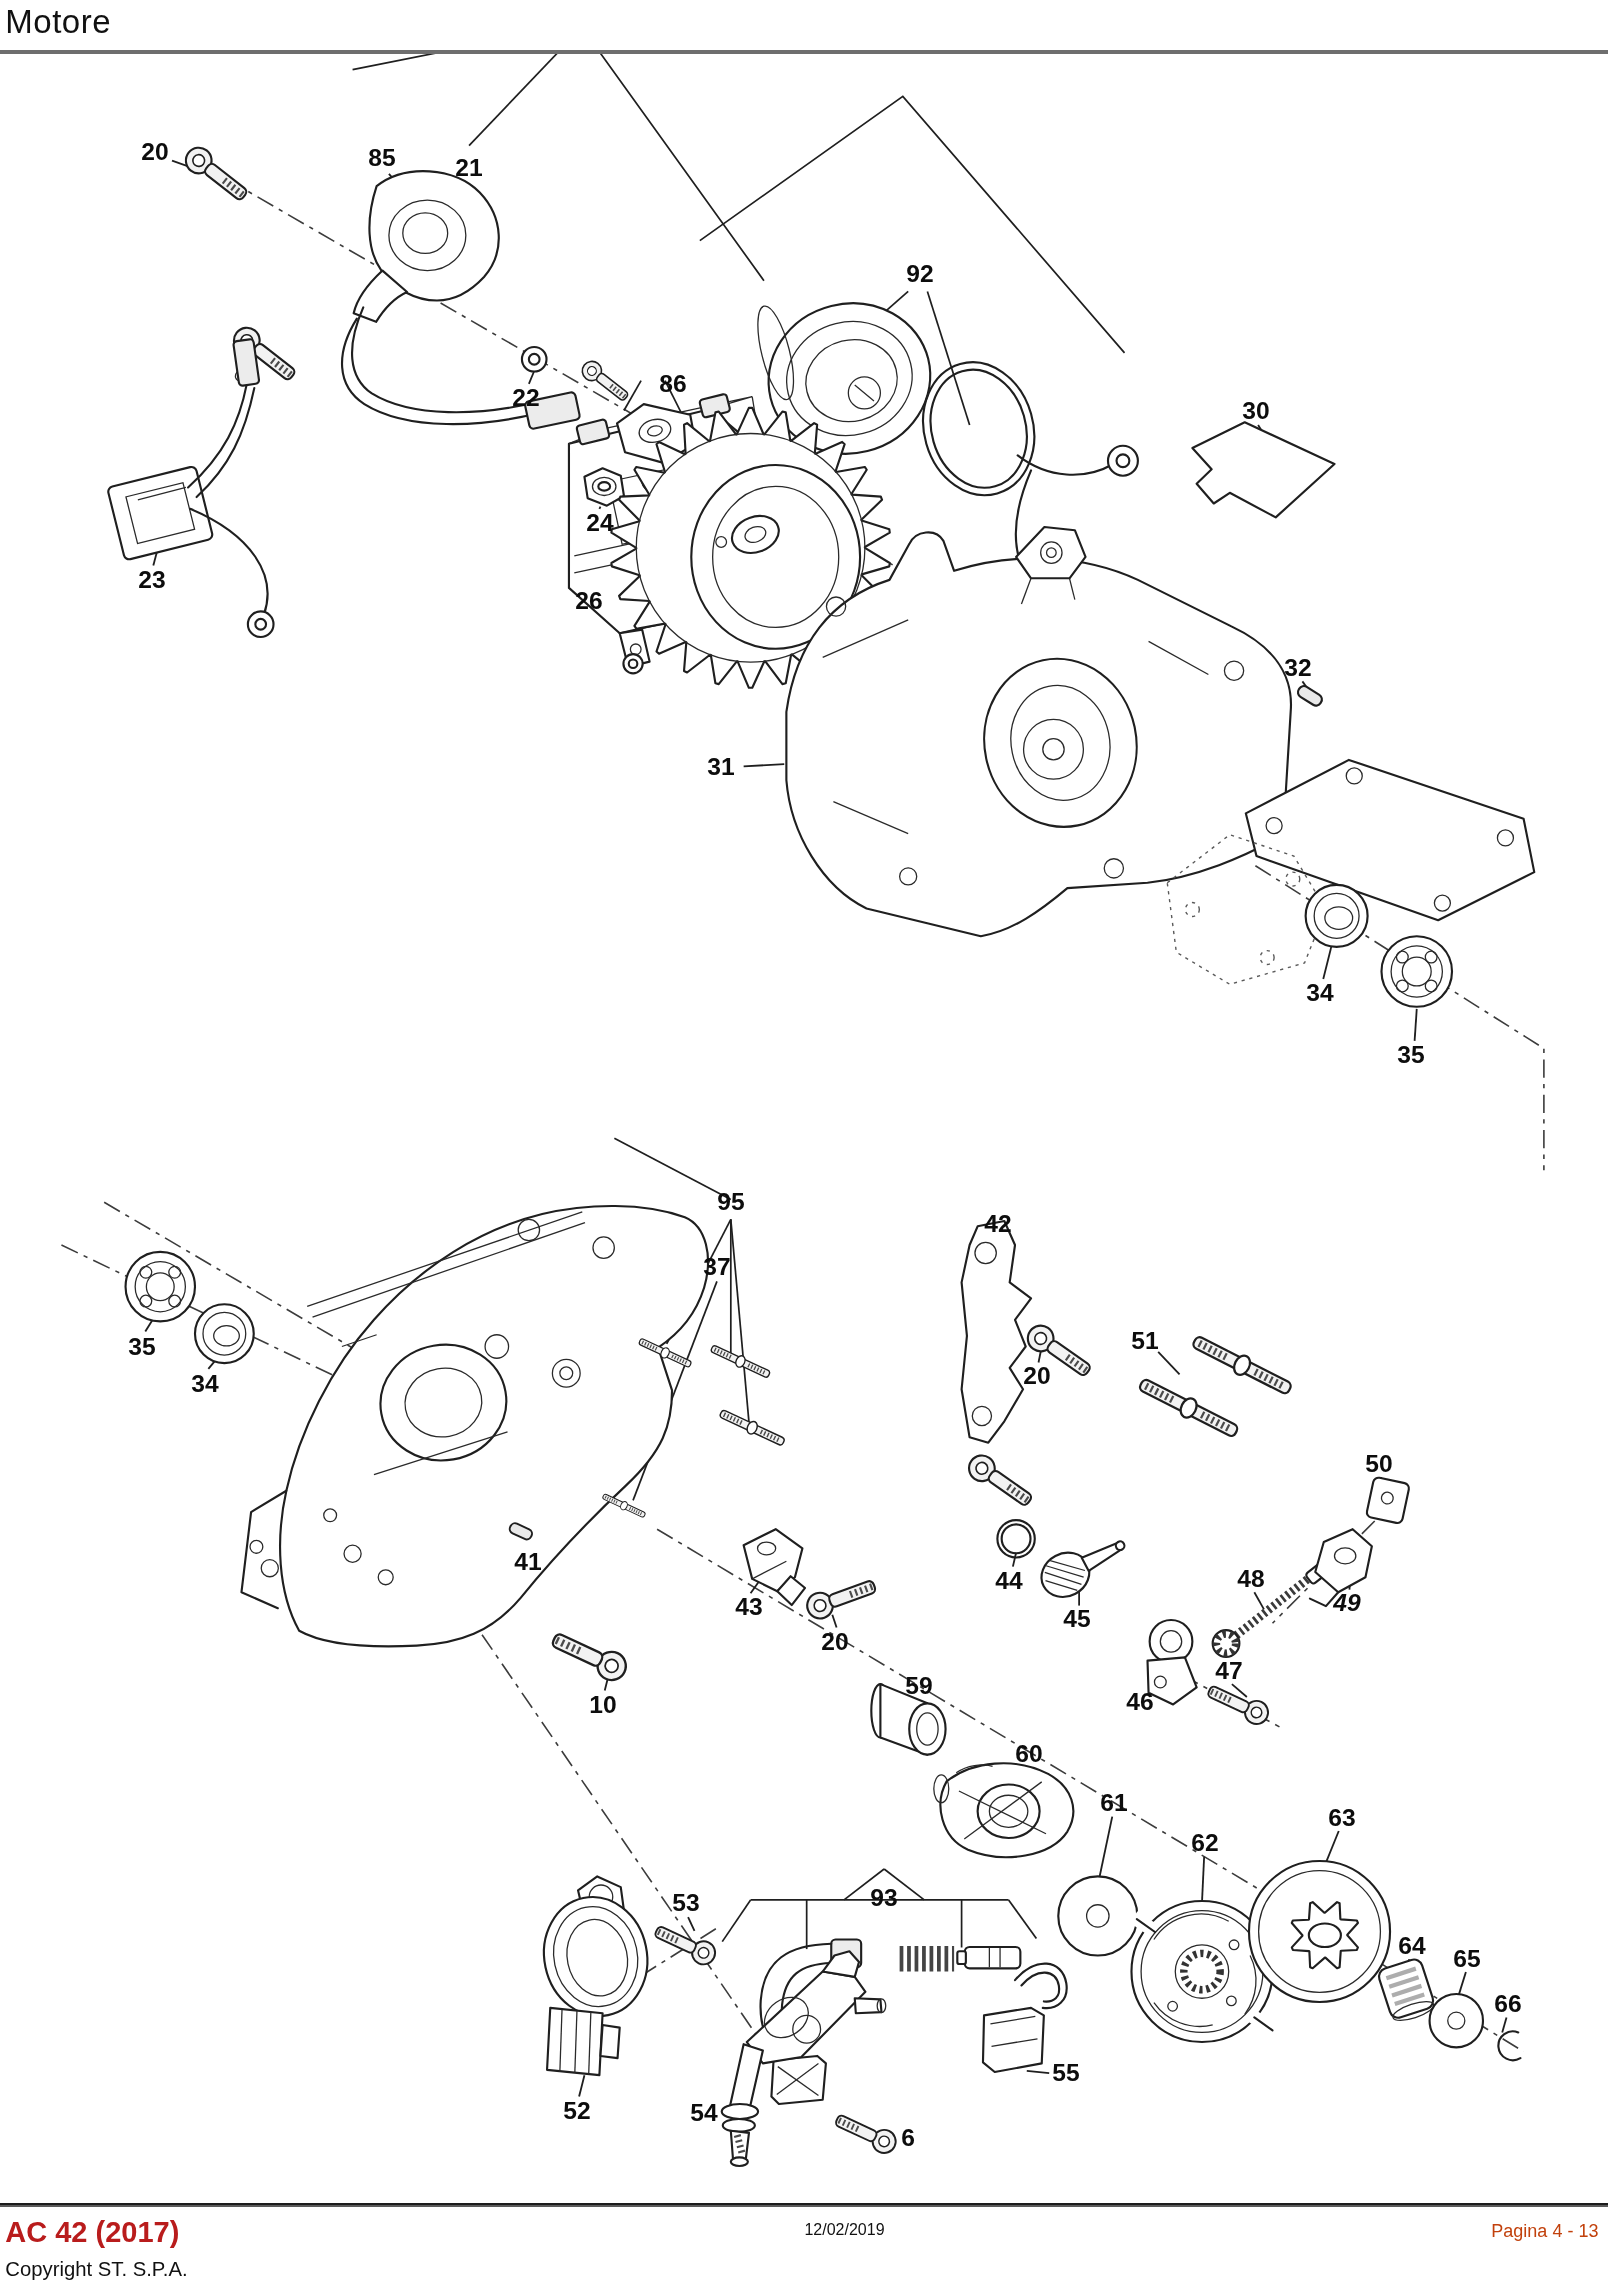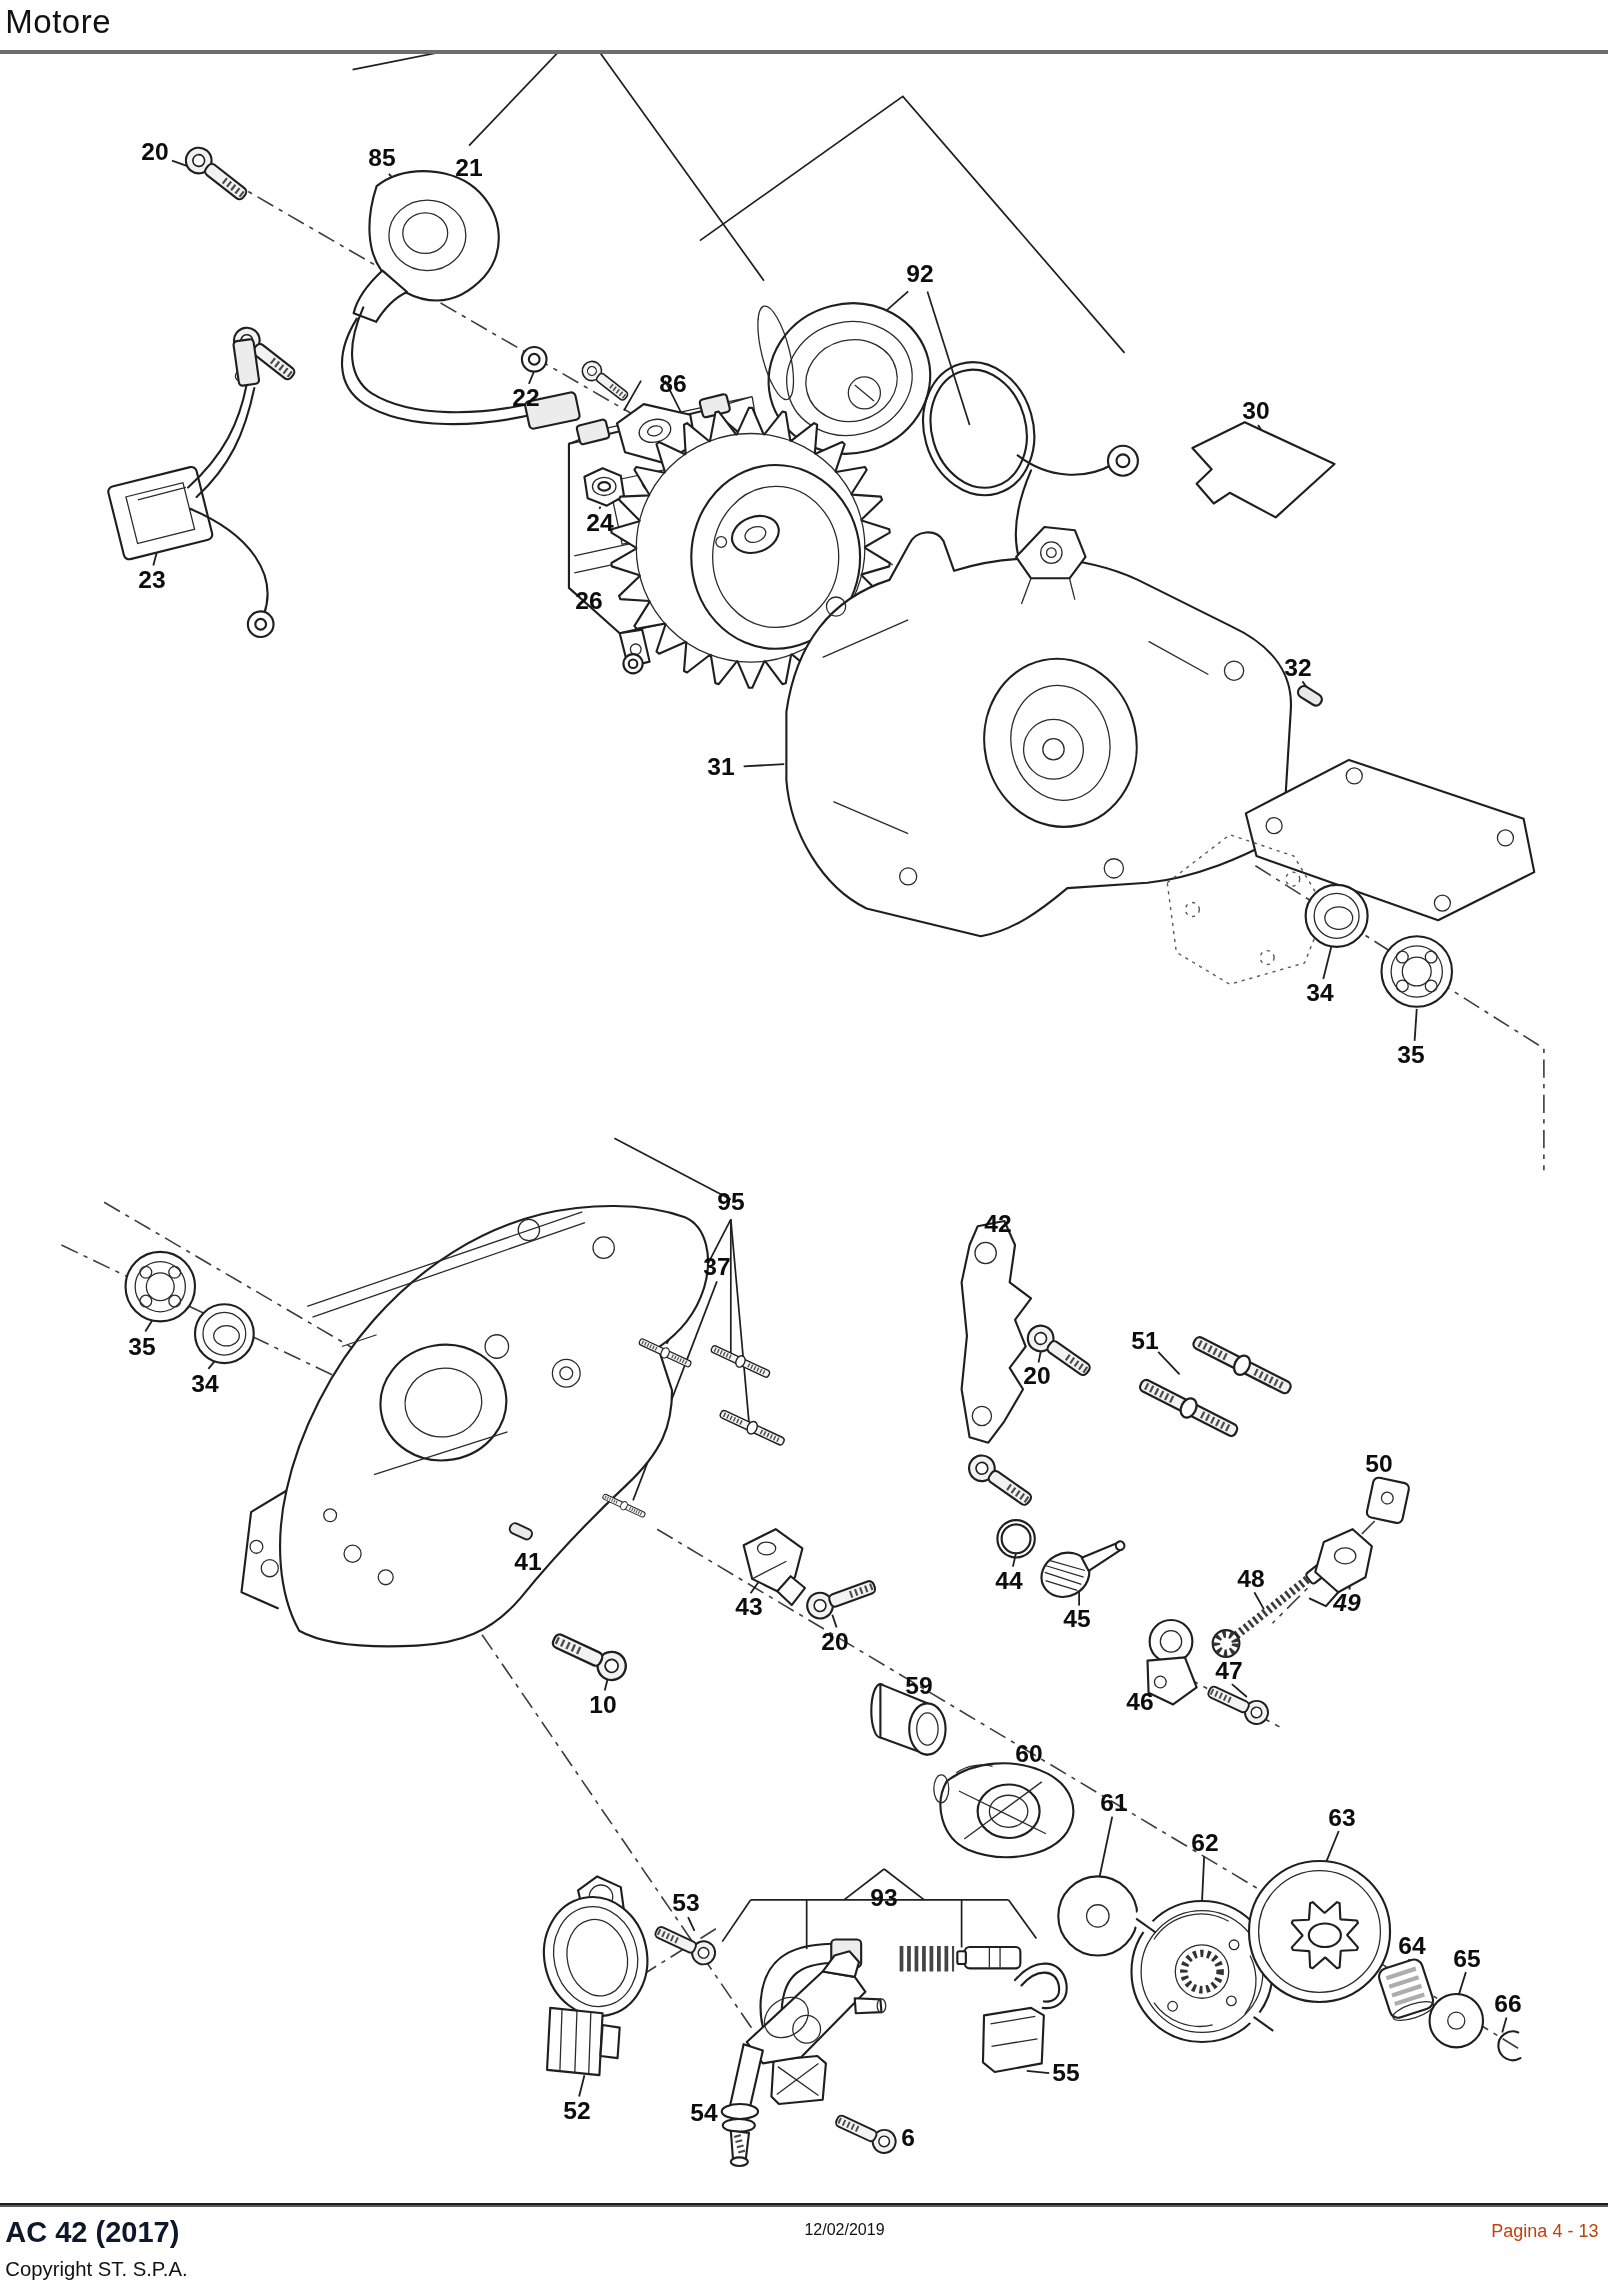--- a/index.html
+++ b/index.html
@@ -12,21 +12,21 @@
   .title-rule{position:absolute;left:0;top:50px;width:1608px;height:3.7px;background:#6e6e6e;}
   
   .diagram{position:absolute;left:0;top:54px;width:1608px;height:2148px;}
   .diagram svg{position:absolute;left:0;top:0;}
   .part-label{
     position:absolute;transform:translate(-50%,-50%);
     font-size:24.6px;font-weight:bold;color:#0d0d0d;white-space:nowrap;line-height:1;
   }
   
   .footer-rule{position:absolute;left:0;top:2203px;width:1608px;height:1.6px;background:#1c1c1c;border-bottom:2.1px solid #5a5a5a;}
-  .f-model{position:absolute;left:5.3px;top:2216px;font-size:29px;font-weight:bold;color:#0f172a;}
+  .f-model{position:absolute;left:5.3px;top:2216px;font-size:29px;font-weight:bold;color:#b91c1c;}
   .f-copy{position:absolute;left:5.3px;top:2258px;font-size:20.3px;color:#111;}
   .f-date{position:absolute;left:684px;top:2221px;width:321px;text-align:center;font-size:16px;color:#111;}
   .f-page{position:absolute;right:9.6px;top:2221px;font-size:18px;color:#c2410c;text-align:center;}
   
   .ink{stroke:#1f1f1f;stroke-width:4;fill:none;stroke-linejoin:round;stroke-linecap:round;}
   .fill{stroke:#1f1f1f;stroke-width:4;fill:#ffffff;stroke-linejoin:round;}
   .shade{stroke:#1f1f1f;stroke-width:4;fill:#ececec;stroke-linejoin:round;}
   .thin{stroke:#2a2a2a;stroke-width:2.4;fill:none;}
   .threadthin{stroke:#4a4a4a;stroke-width:13;stroke-dasharray:4 6;fill:none;}
   .dashdot{stroke:#3c3c3c;stroke-width:3;stroke-dasharray:34 12 8 12;fill:none;}

